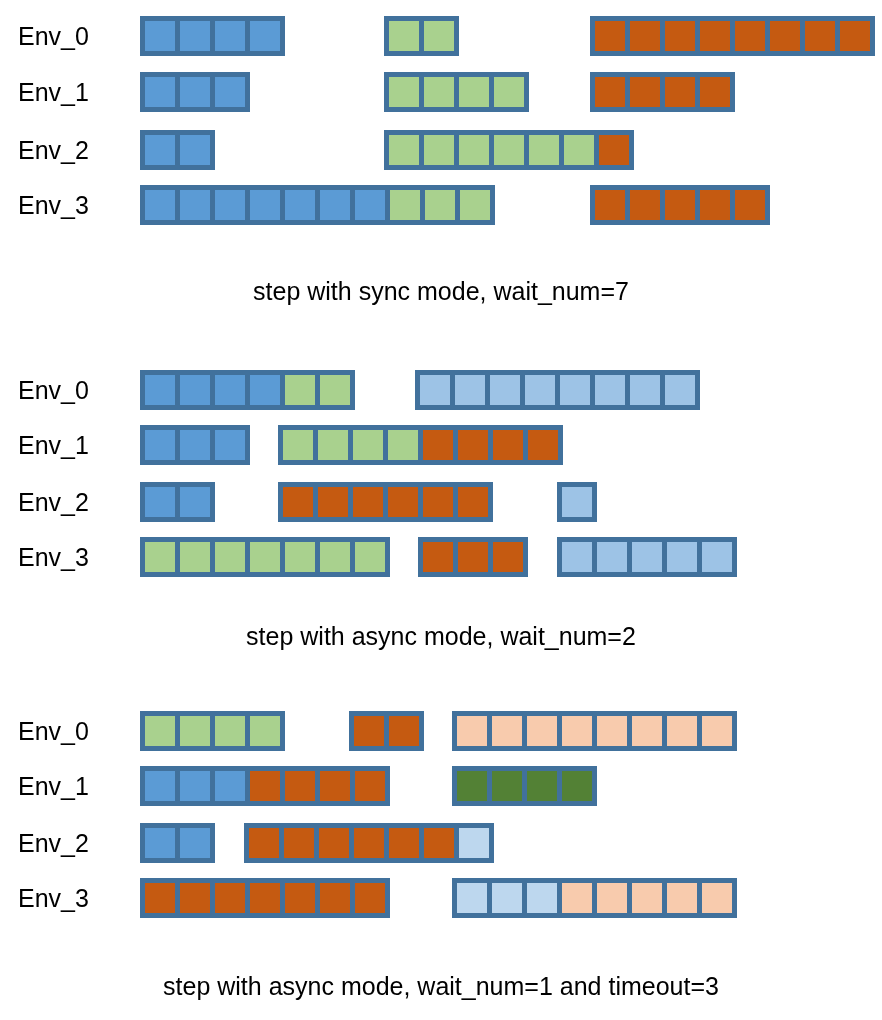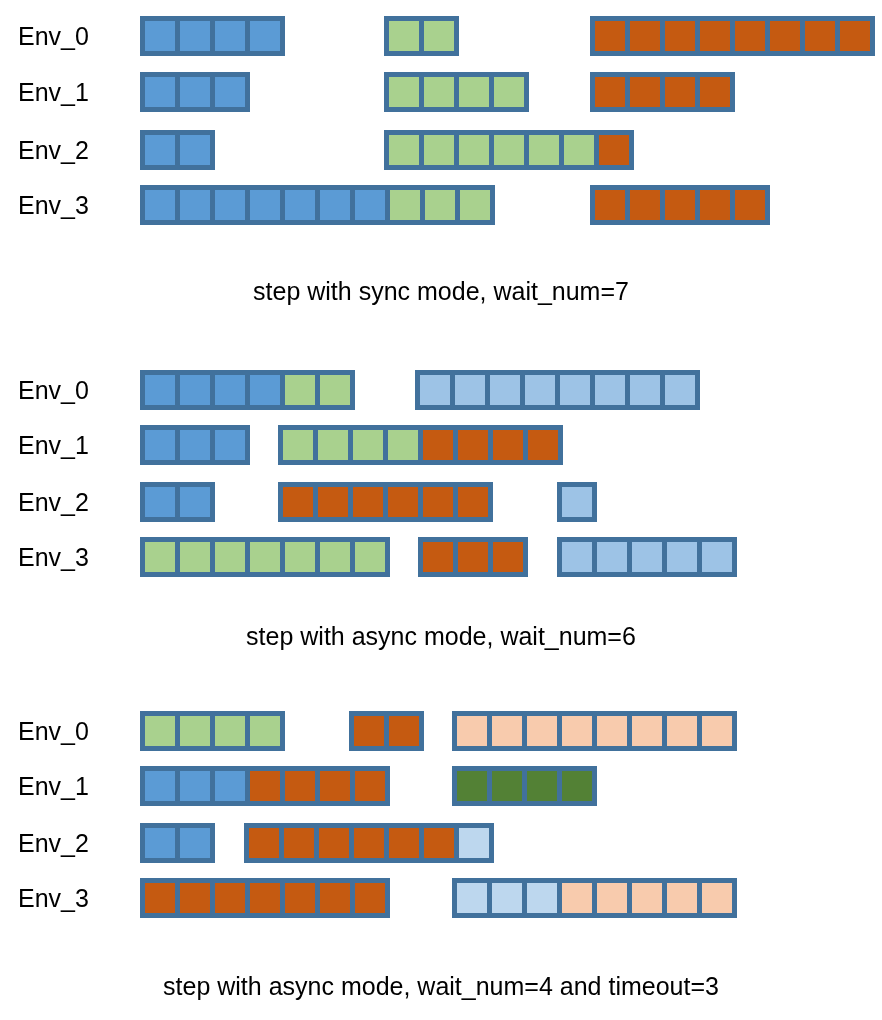--- a/index.html
+++ b/index.html
@@ -197,21 +197,21 @@
           <div class="cell" style="background: rgb(197, 90, 17);"></div>
         </div>
         <div class="segment" style="left: 557px; top: 537px; background: rgb(65, 113, 156);">
           <div class="cell" style="background: rgb(157, 195, 230);"></div>
           <div class="cell" style="background: rgb(157, 195, 230);"></div>
           <div class="cell" style="background: rgb(157, 195, 230);"></div>
           <div class="cell" style="background: rgb(157, 195, 230);"></div>
           <div class="cell" style="background: rgb(157, 195, 230);"></div>
         </div>
       </div>
-    <div class="caption" style="top: 622px;">step with async mode, wait_num=6</div>
+    <div class="caption" style="top: 622px;">step with async mode, wait_num=2</div>
   </div>
   <div>
     <div>
         <div class="row-label" style="top: 731px;">Env_0</div>
         <div class="segment" style="left: 140px; top: 711px; background: rgb(65, 113, 156);">
           <div class="cell" style="background: rgb(169, 209, 142);"></div>
           <div class="cell" style="background: rgb(169, 209, 142);"></div>
           <div class="cell" style="background: rgb(169, 209, 142);"></div>
           <div class="cell" style="background: rgb(169, 209, 142);"></div>
         </div>
@@ -273,15 +273,15 @@
           <div class="cell" style="background: rgb(189, 215, 238);"></div>
           <div class="cell" style="background: rgb(189, 215, 238);"></div>
           <div class="cell" style="background: rgb(189, 215, 238);"></div>
           <div class="cell" style="background: rgb(248, 203, 173);"></div>
           <div class="cell" style="background: rgb(248, 203, 173);"></div>
           <div class="cell" style="background: rgb(248, 203, 173);"></div>
           <div class="cell" style="background: rgb(248, 203, 173);"></div>
           <div class="cell" style="background: rgb(248, 203, 173);"></div>
         </div>
       </div>
-    <div class="caption" style="top: 972px;">step with async mode, wait_num=4 and timeout=3</div>
+    <div class="caption" style="top: 972px;">step with async mode, wait_num=1 and timeout=3</div>
   </div>
 </div>
 
 </body></html>

